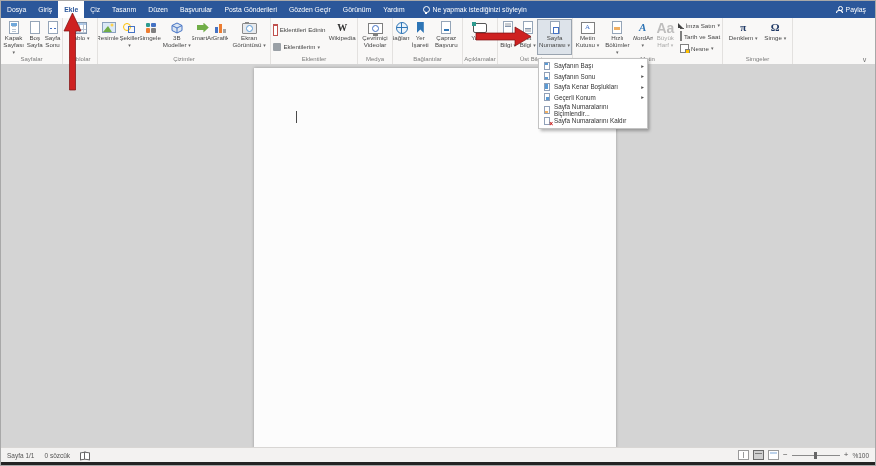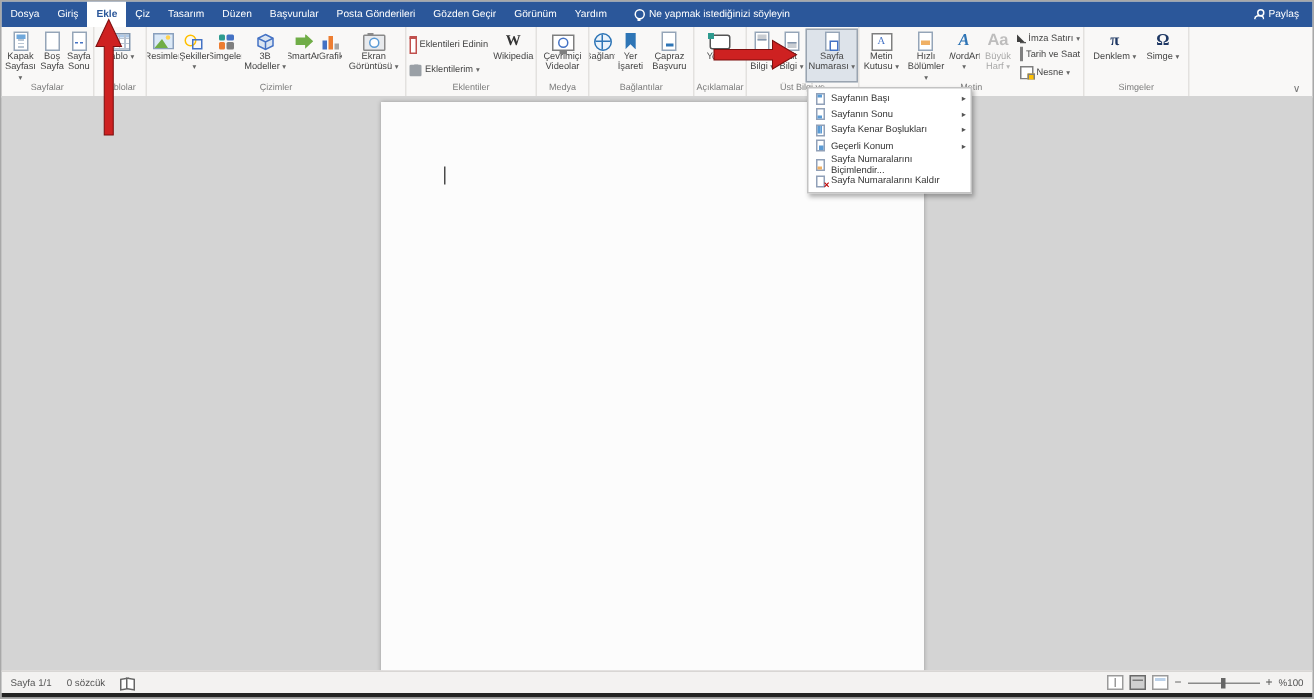--- a/index.html
+++ b/index.html
@@ -76,21 +76,21 @@
   .globe{width:10px;height:10px;border:1px solid #2e75b6;border-radius:50%;position:relative;background:#eaf3fb;}
   .globe::before{content:'';position:absolute;left:0;right:0;top:4px;height:1px;background:#2e75b6;}
   .globe::after{content:'';position:absolute;left:4px;top:0;bottom:0;width:1px;background:#2e75b6;}
   .bkm{width:7px;height:11px;background:#2e75b6;clip-path:polygon(0 0,100% 0,100% 100%,50% 68%,0 100%);}
   .bubble{width:12px;height:8px;border:1px solid #555;border-radius:2px;position:relative;background:#fff;margin-top:1px;}
   .bubble::after{content:'';position:absolute;left:2px;bottom:-4px;border:2px solid transparent;border-top-color:#555;border-left-color:#555;}
   .bubble::before{content:'';position:absolute;left:-2px;top:-2px;width:3.5px;height:3.5px;background:#2e9b8f;}
   .txtbox{width:12px;height:10px;border:1px solid #7f7f7f;background:#fff;display:flex;align-items:center;justify-content:center;
       font-size:7px;color:#4472c4;font-family:"Liberation Serif",serif;}
   .glyph-a{font-family:"Liberation Serif",serif;font-style:italic;font-weight:bold;font-size:11px;color:#2e74b5;line-height:1;}
-  .glyph-aa{font-size:11px;color:#777;font-weight:bold;line-height:1;}
+  .glyph-aa{font-size:14px;color:#777;font-weight:bold;line-height:1;}
   .glyph-w{font-family:"Liberation Serif",serif;font-weight:bold;font-size:10px;color:#333;line-height:1;}
   .glyph-sym{font-family:"Liberation Serif",serif;font-size:11px;color:#1f3864;font-weight:bold;line-height:1;}
   .pen{width:11px;height:8px;position:relative;}
   .pen::before{content:'';position:absolute;bottom:0;left:0;right:0;height:1px;background:#555;}
   .pen::after{content:'';position:absolute;right:1px;bottom:1px;border-left:5px solid #404040;border-top:5px solid transparent;}
   .cal{width:8px;height:8px;border:1px solid #7f7f7f;background:#fff;position:relative;}
   .cal::before{content:'';position:absolute;top:0;left:0;right:0;height:2px;background:#4472c4;}
   .obj{width:7px;height:7px;border:1px solid #7f7f7f;background:#fff;position:relative;}
   .obj::before{content:'';position:absolute;right:-2px;bottom:-2px;width:3px;height:3px;background:#ffc000;border:1px solid #7f7f7f;}
   

